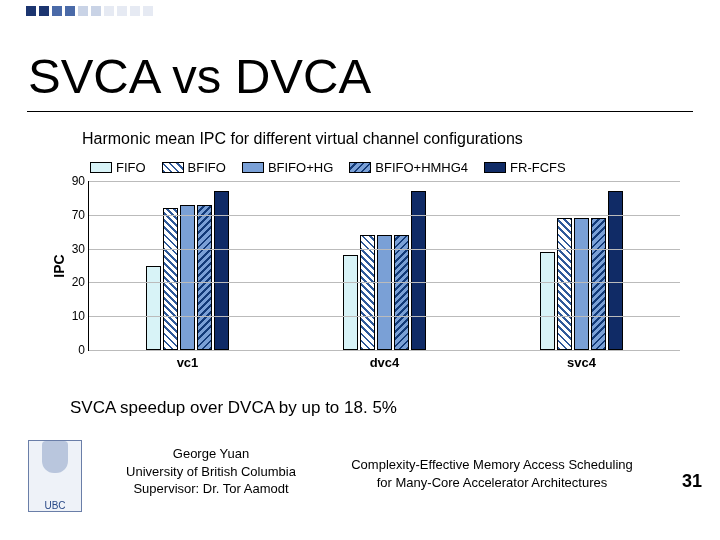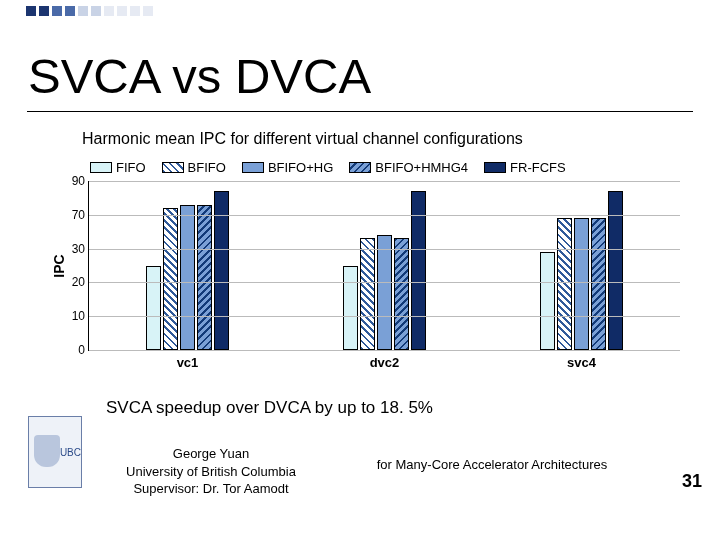--- a/index.html
+++ b/index.html
@@ -42,44 +42,43 @@
     position: absolute;
     top: 130px;
     left: 82px;
     font-size: 16px;
   }
   .conclusion {
     position: absolute;
     top: 398px;
     left: 70px;
     font-size: 17px;
-    margin-left: 36px;
   }
   .hr {
     position: absolute;
     top: 111px;
     left: 27px;
     width: 666px;
     height: 1px;
     background: #000;
   }
 
   
   .logo {
     position: absolute;
     left: 28px;
-    top: 416px;
+    top: 440px;
     width: 52px;
     height: 70px;
     border: 1px solid #6a7ea8;
     background: #eef2f8;
     display: flex;
-    flex-direction: row;
+    flex-direction: column;
     align-items: center;
-    justify-content: flex-end;
+    justify-content: space-between;
     font-size: 10px;
     color: #2a4a88;
   }
   .logo .crest {
     width: 26px;
     height: 32px;
     background: #b9c6dd;
     border-radius: 4px 4px 12px 12px;
     margin-bottom: 3px;
   }
@@ -249,26 +248,26 @@
     <div class="groups" id="groups">
         <div class="group">
           <div class="bar fill-fifo" style="height: 50%;"></div>
           <div class="bar fill-bfifo" style="height: 84%;"></div>
           <div class="bar fill-bfifohg" style="height: 86%;"></div>
           <div class="bar fill-bfifohmhg4" style="height: 86%;"></div>
           <div class="bar fill-frfcfs" style="height: 94%;"></div>
           <div class="glabel">vc1</div>
         </div>
         <div class="group">
-          <div class="bar fill-fifo" style="height: 50%;"></div>
-          <div class="bar fill-bfifo" style="height: 66%;"></div>
+          <div class="bar fill-fifo" style="height: 56%;"></div>
+          <div class="bar fill-bfifo" style="height: 68%;"></div>
           <div class="bar fill-bfifohg" style="height: 68%;"></div>
-          <div class="bar fill-bfifohmhg4" style="height: 66%;"></div>
+          <div class="bar fill-bfifohmhg4" style="height: 68%;"></div>
           <div class="bar fill-frfcfs" style="height: 94%;"></div>
-          <div class="glabel">dvc2</div>
+          <div class="glabel">dvc4</div>
         </div>
         <div class="group">
           <div class="bar fill-fifo" style="height: 58%;"></div>
           <div class="bar fill-bfifo" style="height: 78%;"></div>
           <div class="bar fill-bfifohg" style="height: 78%;"></div>
           <div class="bar fill-bfifohmhg4" style="height: 78%;"></div>
           <div class="bar fill-frfcfs" style="height: 94%;"></div>
           <div class="glabel">svc4</div>
         </div>
       </div>
@@ -292,15 +291,16 @@
 <div class="logo">
   <div class="crest"></div>
   <div>UBC</div>
 </div>
 <div class="foot-left">
   <div>George Yuan</div>
   <div>University of British Columbia</div>
   <div>Supervisor: Dr. Tor Aamodt</div>
 </div>
 <div class="foot-right">
+  <div>Complexity-Effective Memory Access Scheduling</div>
   <div>for Many-Core Accelerator Architectures</div>
 </div>
 <div class="pagenum">31</div>
 
 </body></html>

